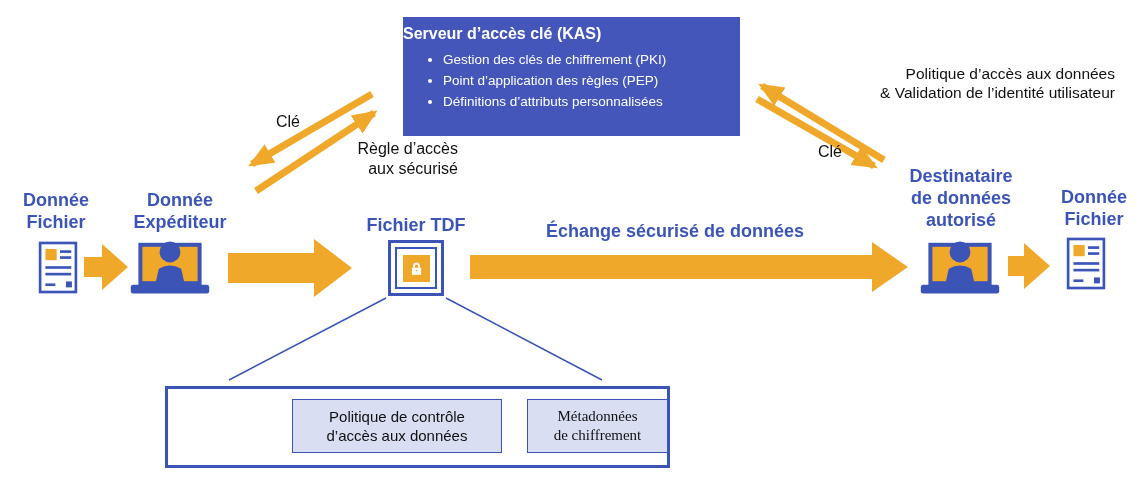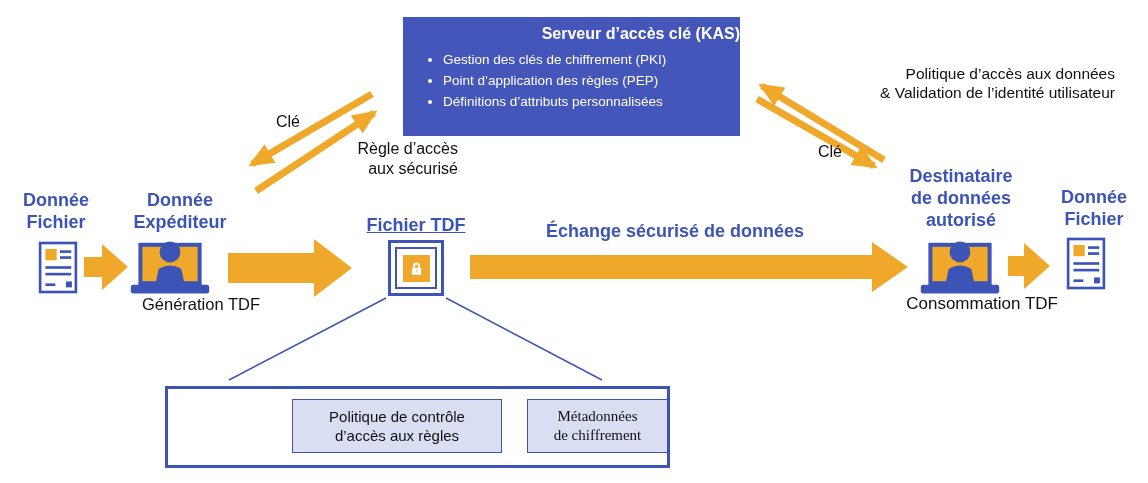--- a/index.html
+++ b/index.html
@@ -13,21 +13,21 @@
   body{font-family:"Liberation Sans", sans-serif;}
   #canvas{position:relative;width:1148px;height:483px;background:#fff;overflow:hidden;}
   .abs{position:absolute;}
   .pre{white-space:pre-line;}
   .blue-label{color:var(--accent-blue);font-weight:bold;font-size:18px;line-height:1.22;text-align:center;}
   .black-label{color:var(--text-black);font-size:16px;line-height:1.25;text-align:right;}
   svg.overlay{position:absolute;left:0;top:0;z-index:1;}
   .layer2{z-index:2;}
   
   .kas-box{left:403px;top:17px;width:337px;height:119px;background:var(--kas-bg);color:#fff;z-index:2;}
-  .kas-title{font-size:16px;font-weight:bold;text-align:right;margin-top:8px;}
+  .kas-title{font-size:16px;font-weight:bold;text-align:left;margin-top:8px;}
   .kas-box ul{margin:7px 0 0 0;}
   .kas-box li{font-size:13.5px;line-height:1.55;}
   
   .tdf-outer{left:388px;top:240px;width:50px;height:50px;border:3px solid var(--accent-blue);background:#fff;display:flex;align-items:center;justify-content:center;z-index:2;}
   .tdf-mid{width:38px;height:38px;border:2px solid var(--accent-blue);background:#fff;display:flex;align-items:center;justify-content:center;}
   .tdf-inner{width:27px;height:27px;background:var(--orange);display:flex;align-items:center;justify-content:center;}
   
   .structure-box{left:165px;top:386px;width:499px;height:76px;background:#fff;border:3px solid var(--accent-blue);z-index:2;}
   .struct-item{height:52px;background:var(--light-box-bg);border:1.5px solid var(--accent-blue);display:flex;align-items:center;justify-content:center;text-align:center;font-size:15px;line-height:1.3;color:var(--text-black);z-index:3;}
   .arrow-line{stroke:var(--orange);stroke-width:7;fill:none;}
@@ -92,23 +92,22 @@
   </svg>
 
   <div class="abs blue-label pre layer2" style="left:120px;top:190px;width:120px;">Donnée
 Expéditeur</div>
   <svg class="abs layer2" style="left:130px;top:240px;" width="80" height="56" viewBox="0 0 100 70">
     <rect x="13" y="6" width="74" height="48" fill="var(--orange)" stroke="var(--accent-blue)" stroke-width="5"></rect>
     <circle cx="50" cy="15" r="13" fill="var(--accent-blue)"></circle>
     <path d="M31,58 L36,36 Q50,28 64,36 L69,58 Z" fill="var(--accent-blue)"></path>
     <rect x="1" y="56" width="98" height="11" rx="3" fill="var(--accent-blue)"></rect>
   </svg>
-  <div class="abs black-label layer2" style="left:95px;top:294px;width:165px;font-size:16.5px;">Génération TDF</div>
 
-  <div class="abs blue-label layer2" style="left:353px;top:215px;width:126px;text-decoration:underline;">Fichier TDF</div>
+  <div class="abs blue-label layer2" style="left:353px;top:215px;width:126px;">Fichier TDF</div>
   <div class="abs tdf-outer">
     <div class="tdf-mid">
       <div class="tdf-inner">
         <svg width="17" height="17" viewBox="0 0 24 24">
           <path d="M8.5,11 V8.5 a3.5,3.5 0 0 1 7,0 V11" stroke="#fff" stroke-width="2.6" fill="none"></path>
           <rect x="5.5" y="11" width="13" height="10" fill="#fff"></rect>
           <path d="M10.4,14 h3.2 l-1.6,2.6 Z" fill="var(--orange)"></path>
         </svg>
       </div>
     </div>
@@ -118,34 +117,33 @@
 
   <div class="abs blue-label pre layer2" style="left:900px;top:166px;width:122px;">Destinataire
 de données
 autorisé</div>
   <svg class="abs layer2" style="left:918px;top:240px;" width="84" height="56" viewBox="0 0 100 70">
     <rect x="13" y="6" width="74" height="48" fill="var(--orange)" stroke="var(--accent-blue)" stroke-width="5"></rect>
     <circle cx="50" cy="15" r="13" fill="var(--accent-blue)"></circle>
     <path d="M31,58 L36,36 Q50,28 64,36 L69,58 Z" fill="var(--accent-blue)"></path>
     <rect x="1" y="56" width="98" height="11" rx="3" fill="var(--accent-blue)"></rect>
   </svg>
-  <div class="abs black-label layer2" style="left:878px;top:293px;width:180px;font-size:17px;">Consommation TDF</div>
 
   <div class="abs blue-label pre layer2" style="left:1042px;top:187px;width:104px;">Donnée
 Fichier</div>
   <svg class="abs layer2" style="left:1066px;top:237px;" width="40" height="53" viewBox="0 0 60 80">
     <rect x="3" y="3" width="54" height="74" fill="#fff" stroke="var(--accent-blue)" stroke-width="4"></rect>
     <rect x="11" y="12" width="17" height="17" fill="var(--orange)"></rect>
     <line x1="33" y1="16" x2="50" y2="16" stroke="var(--accent-blue)" stroke-width="4"></line>
     <line x1="33" y1="25" x2="50" y2="25" stroke="var(--accent-blue)" stroke-width="4"></line>
     <line x1="11" y1="40" x2="50" y2="40" stroke="var(--accent-blue)" stroke-width="4"></line>
     <line x1="11" y1="50" x2="50" y2="50" stroke="var(--accent-blue)" stroke-width="4"></line>
     <line x1="11" y1="66" x2="26" y2="66" stroke="var(--accent-blue)" stroke-width="4"></line>
     <rect x="42" y="61" width="9" height="9" fill="var(--accent-blue)"></rect>
   </svg>
 
   <div class="abs structure-box"></div>
   <div class="abs struct-item pre" style="left:292px;top:399px;width:208px;">Politique de contrôle
-d’accès aux règles</div>
+d’accès aux données</div>
   <div class="abs struct-item pre" style="left:527px;top:399px;width:139px;font-family:Liberation Serif, serif;">Métadonnées
 de chiffrement</div>
 
 </div>
 
 </body></html>

